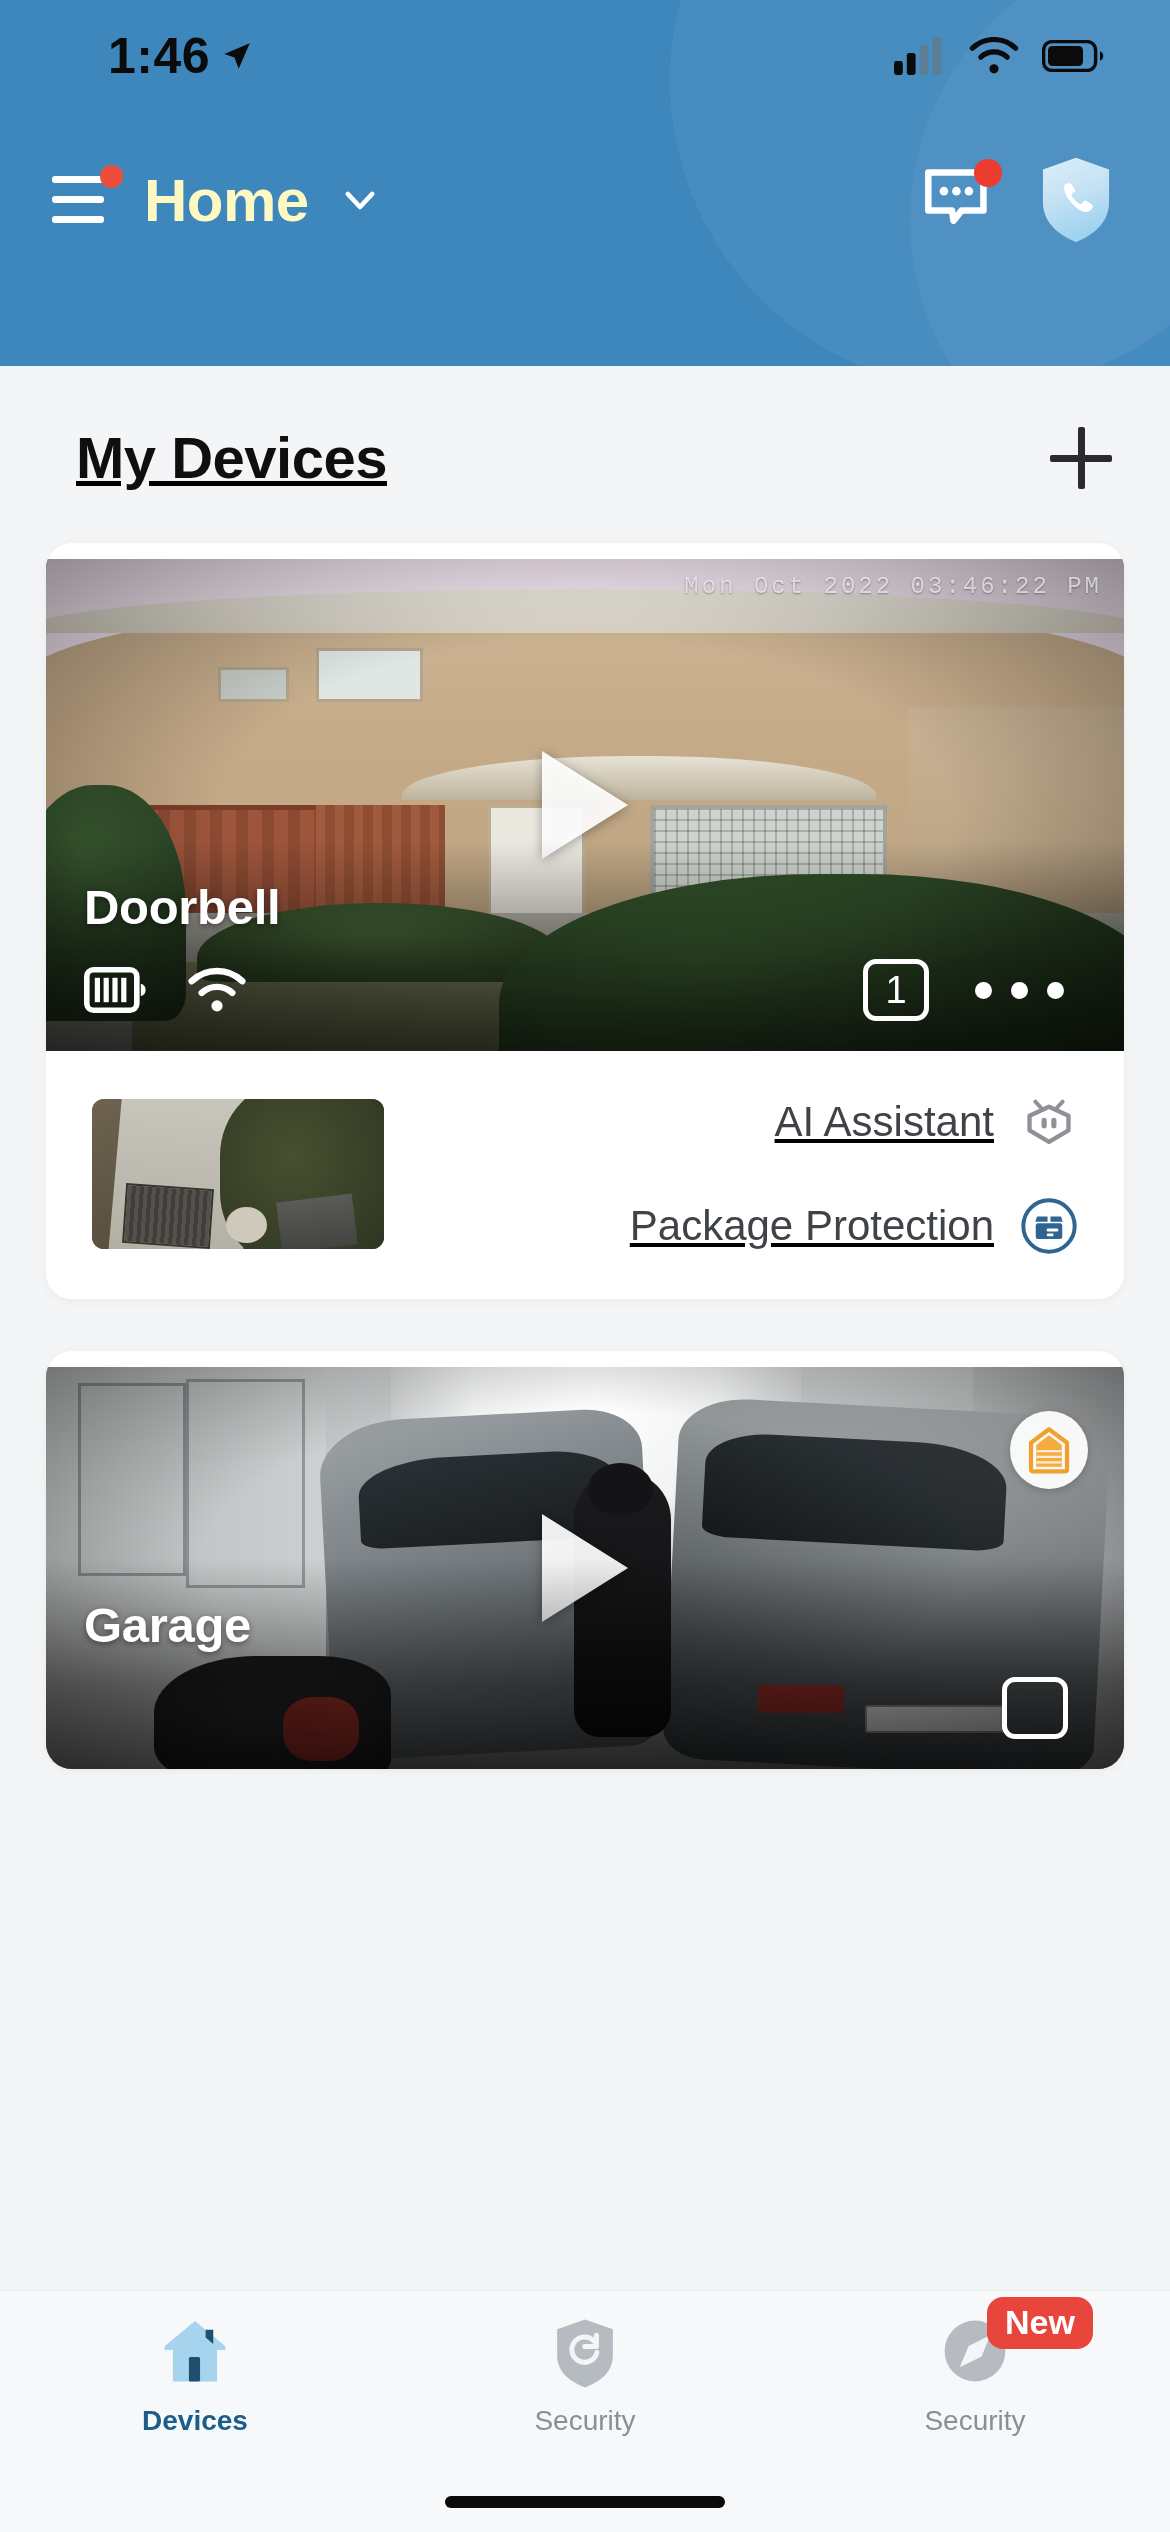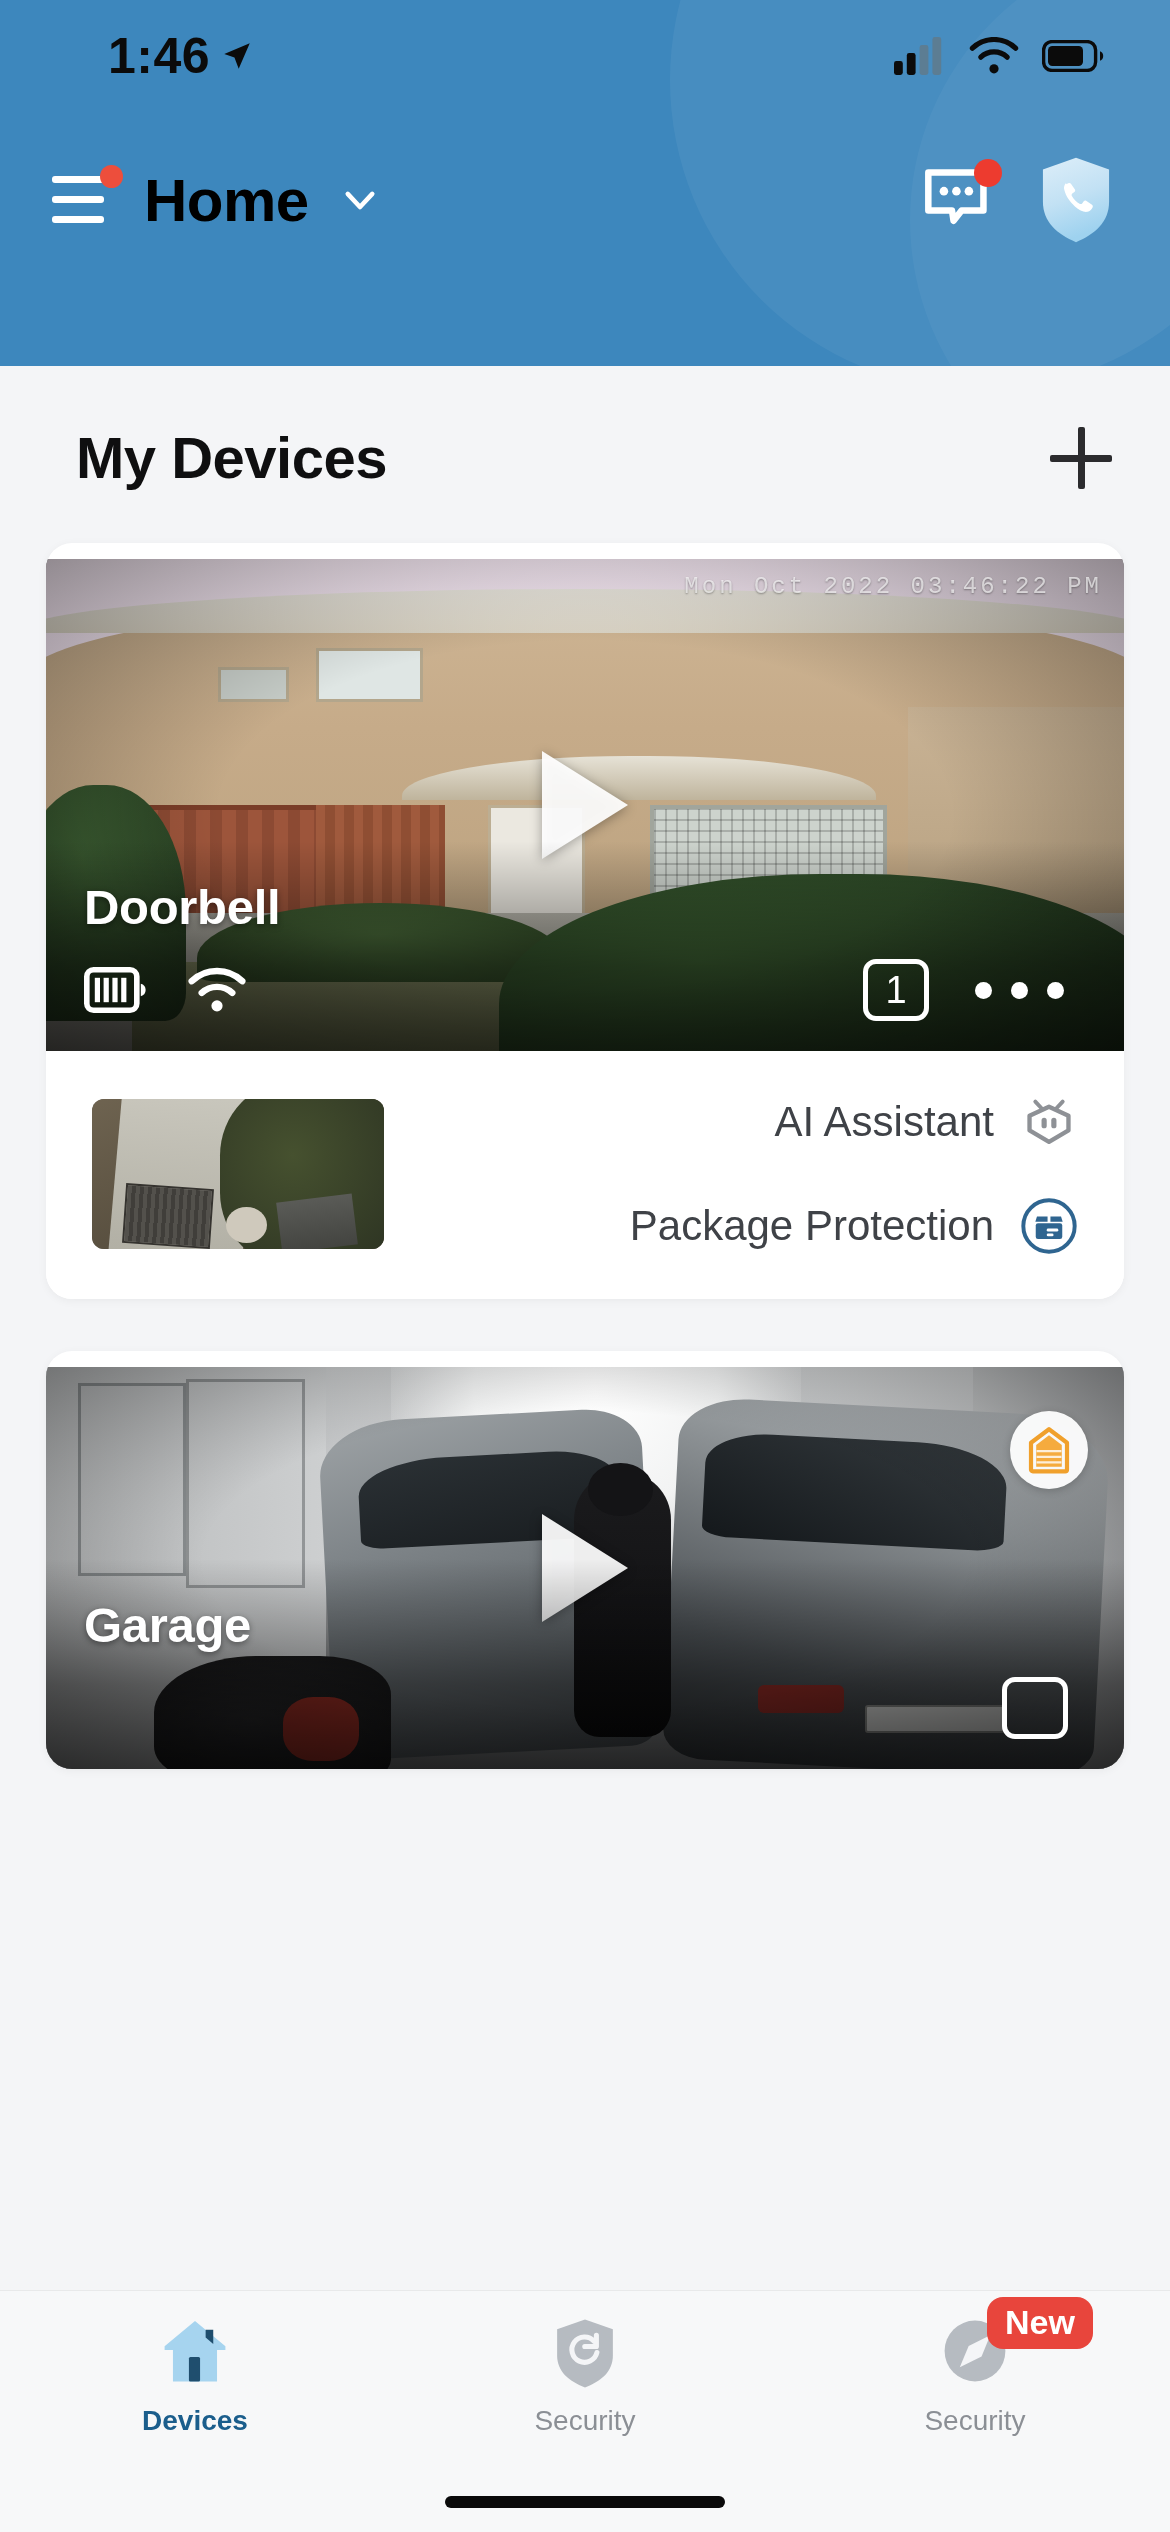--- a/index.html
+++ b/index.html
@@ -54,34 +54,35 @@
     position:absolute; left:0; width:52px; height:7px; border-radius:3px; background:#fff;
   }
   .hamburger i:nth-child(1){ top:2px; }
   .hamburger i:nth-child(2){ top:22px; }
   .hamburger i:nth-child(3){ top:42px; }
   .ham-dot {
     position:absolute; top:-9px; left:48px; width:23px; height:23px;
     border-radius:50%; background:#ed4e3c;
   }
   .home-label {
-    font-size:60px; font-weight:700; color:#000000; letter-spacing:-0.5px;
+    font-size:60px; font-weight:700; color:#fef9c3; letter-spacing:-0.5px;
   }
   .chev { width:42px; height:42px; margin-left:-4px; }
   .nav-right { display:flex; align-items:center; gap:38px; }
   .chat-wrap { position:relative; width:78px; height:78px; }
   .chat-badge {
     position:absolute; top:-2px; right:-4px; width:28px; height:28px;
     border-radius:50%; background:#ed3b2f;
   }
 
   
   .body-area {
     position:absolute; top:366px; left:0; width:1170px; height:2114px;
     background:#f4f5f7;
+    text-decoration:underline;
   }
 
   .section-head {
     display:flex; align-items:center; justify-content:space-between;
     padding:58px 58px 0 76px;
   }
   .section-title { font-size:58px; font-weight:700; color:#0f0f10; letter-spacing:-0.5px; }
   .plus-btn { width:62px; height:62px; position:relative; cursor:pointer; }
   .plus-btn i {
     position:absolute; background:#2b2b2e; border-radius:2px;

